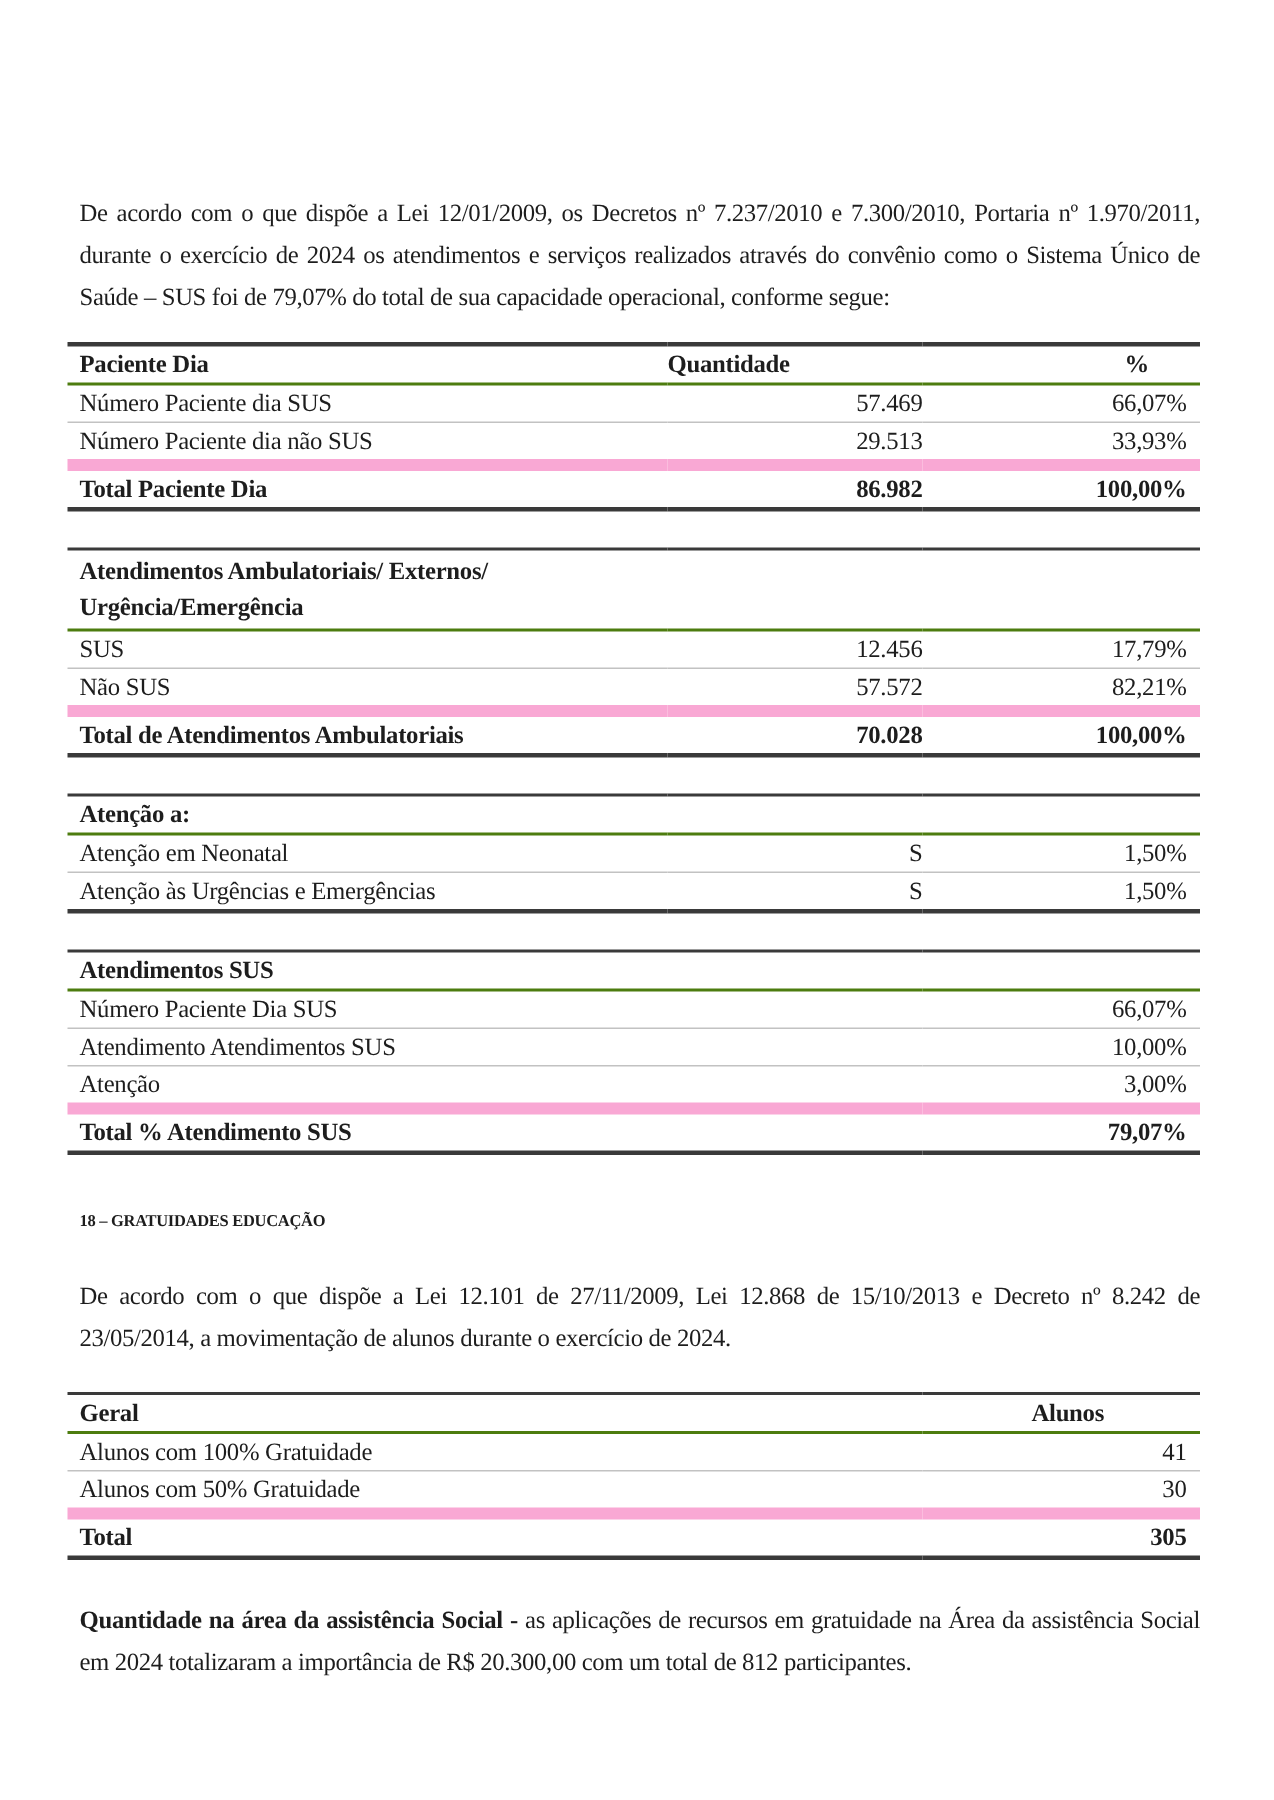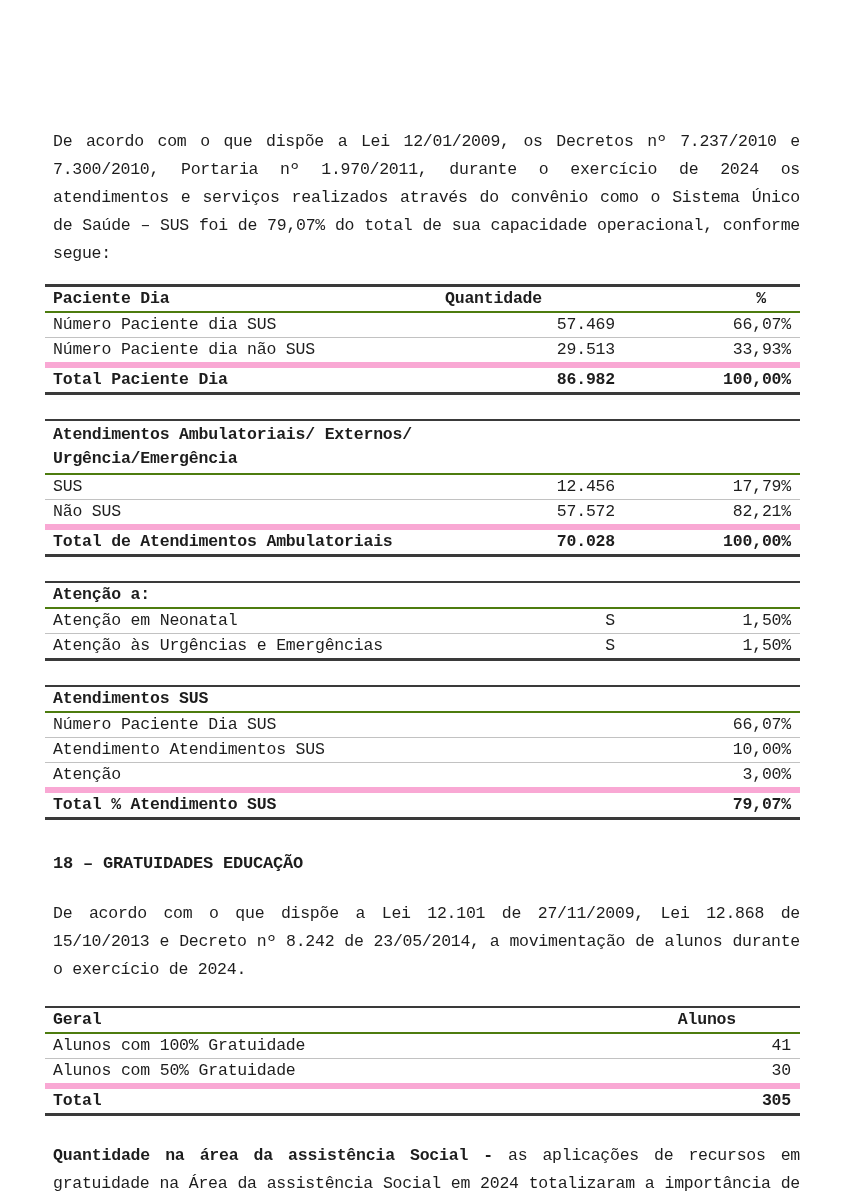--- a/index.html
+++ b/index.html
@@ -2,21 +2,21 @@
 <html><head>
 <meta charset="utf-8">
 <style>
   html, body { margin: 0; padding: 0; background: #ffffff; }
   .page {
     position: relative;
     width: 849px;
     height: 1200px;
     background: #ffffff;
     color: #1d1d1d;
-    font-family: Liberation Mono, monospace;
+    font-family: Liberation Serif, serif;
     font-size: 16.5px;
     overflow: hidden;
   }
   .content { padding: 0 49px 0 45px; }
 
   .para {
     margin: 0;
     padding-left: 8px;
     text-align: justify;
     line-height: 28px;
@@ -47,21 +47,21 @@
     padding: 2px 0;
     line-height: 20px;
     vertical-align: middle;
     letter-spacing: -0.2px;
     overflow: hidden;
     white-space: nowrap;
   }
   th { font-weight: bold; }
   thead tr { border-bottom: 2px solid #4d7c0f; }
   tbody tr:not(:first-child) { border-top: 1px solid #c2c2c2; }
-  tbody tr.total { border-top: 6px solid #f9a8d4; }
+  tbody tr.total { border-top: 8px solid #f9a8d4; }
   tr.total td { font-weight: bold; }
 
   .cell-label { padding-left: 8px; }
   .num   { text-align: right; }
   .num-h { text-align: left; padding-right: 5px; }
   .pct   { text-align: right; padding-right: 9px; }
   .pct-h { text-align: right; padding-right: 34px; }
   .alunos-h { text-align: right; padding-right: 64px; }
 
   .hdr2 div { line-height: 24px; padding-left: 8px; font-weight: bold; }
@@ -187,21 +187,21 @@
           <td class="cell-label">Atenção</td>
           <td class="pct">3,00%</td>
         </tr>
         <tr class="total">
           <td class="cell-label">Total % Atendimento SUS</td>
           <td class="pct">79,07%</td>
         </tr>
       </tbody>
     </table>
 
-    <h2 class="heading" style="font-size:17px;">18 – GRATUIDADES EDUCAÇÃO</h2>
+    <h2 class="heading" style="font-size:11px;">18 – GRATUIDADES EDUCAÇÃO</h2>
 
     <p class="para p2">De acordo com o que dispõe a Lei 12.101 de 27/11/2009, Lei 12.868 de 15/10/2013 e Decreto nº 8.242 de 23/05/2014, a movimentação de alunos durante o exercício de 2024.</p>
 
     <table class="tbl t5">
       <colgroup>
           <col style="width:570px">
           <col style="width:185px">
         </colgroup>
       <thead>
         <tr>

